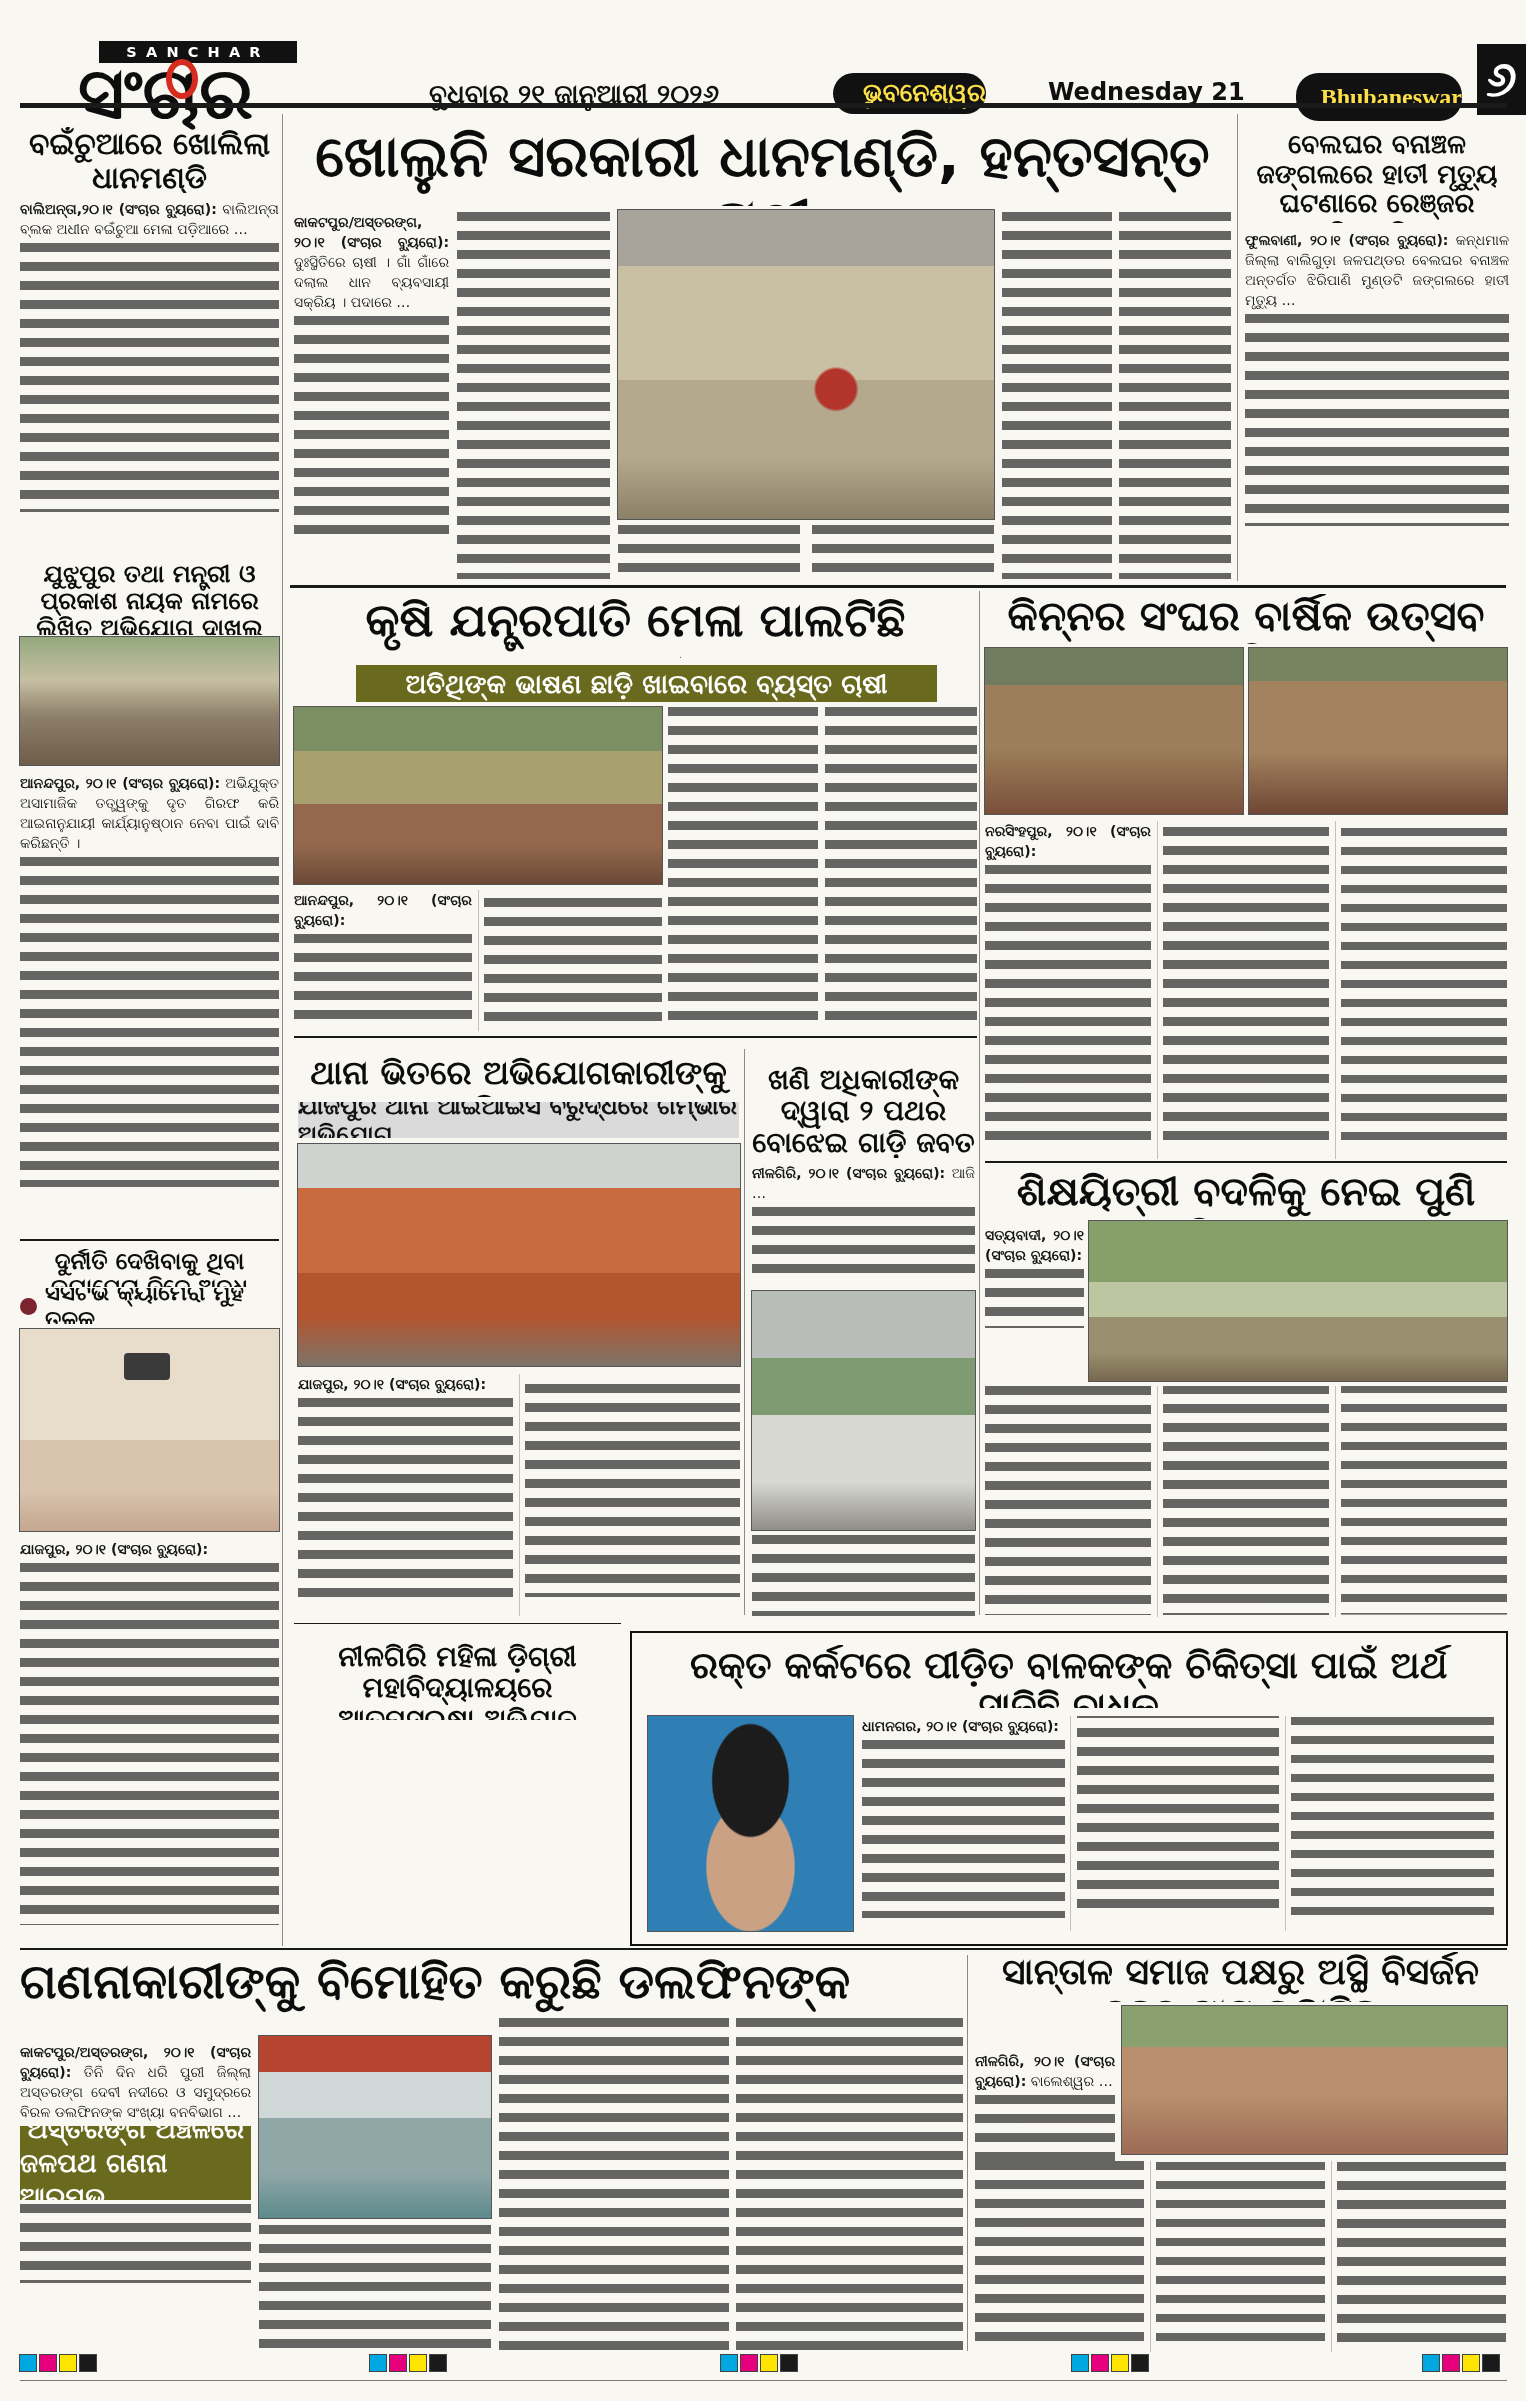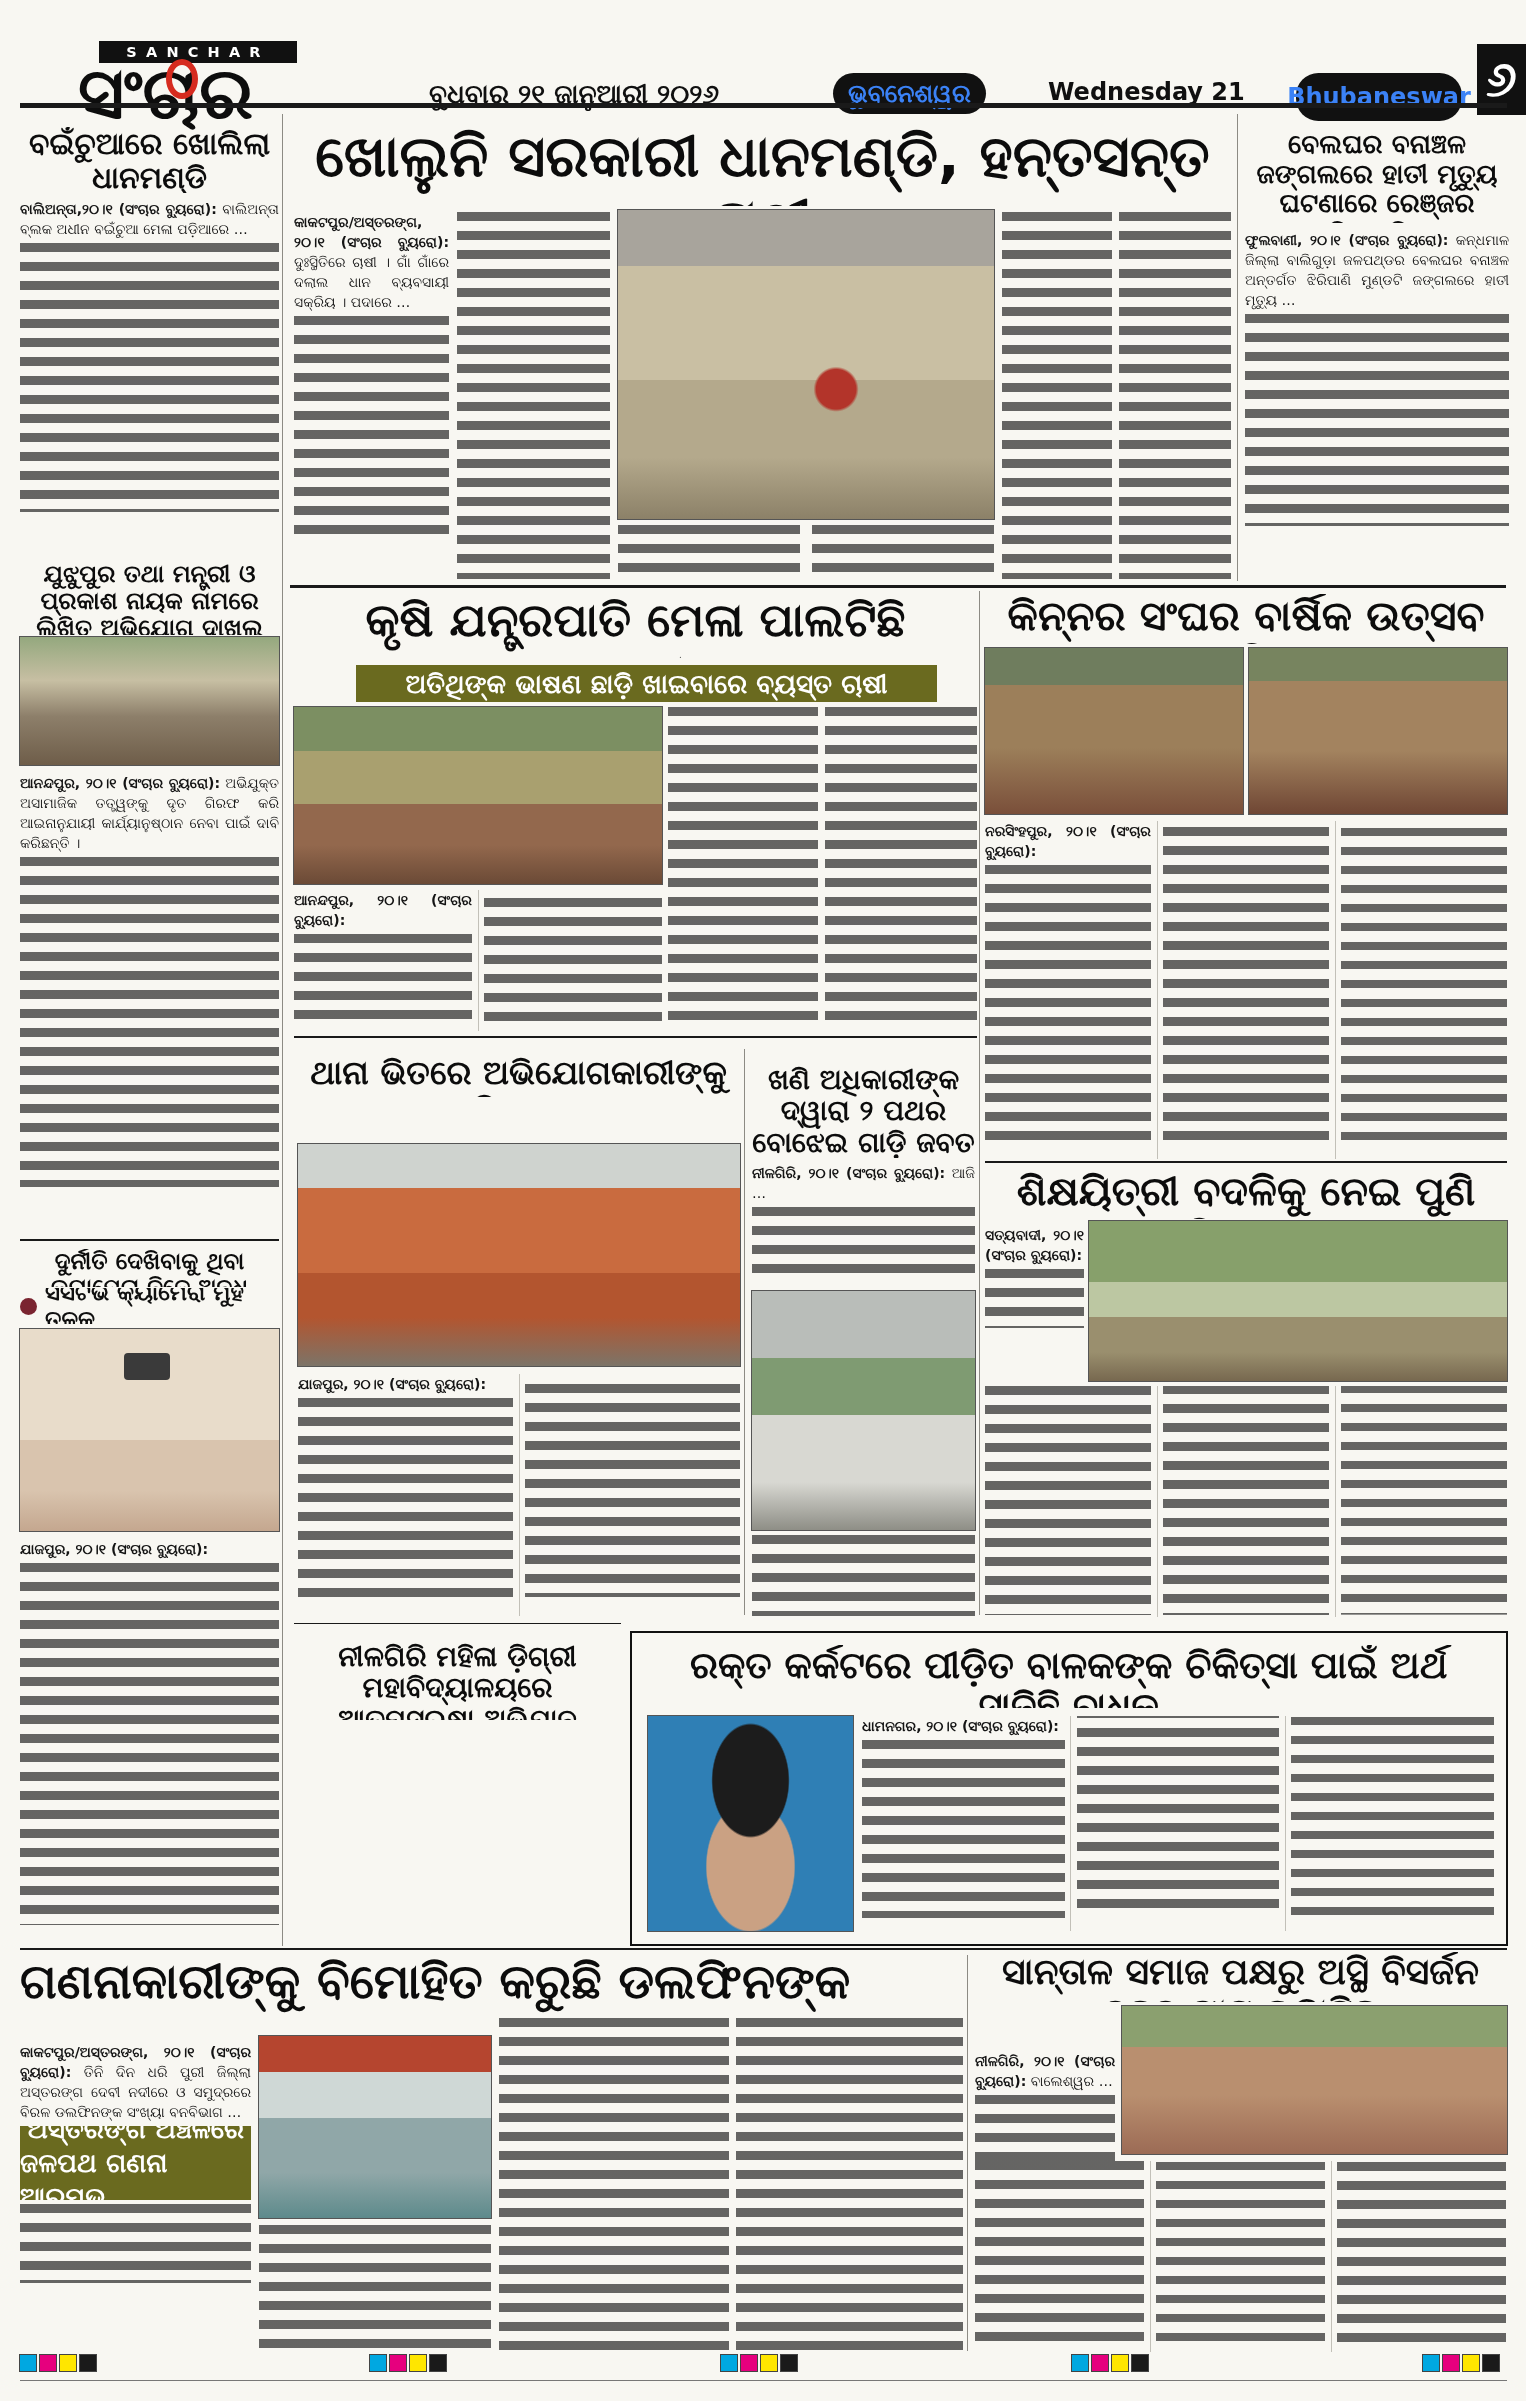--- a/index.html
+++ b/index.html
@@ -8,21 +8,21 @@
   .abs{position:absolute;}
   .hl{font-weight:bold;color:#0c0c0c;line-height:1.12;text-align:center;overflow:hidden;}
   .bt{font-size:14px;line-height:20px;text-align:justify;margin:0 0 4px 0;color:#141414;}
   .bt b{font-weight:bold;}
   .fill{background:repeating-linear-gradient(to bottom,rgba(24,24,24,.82) 0 8.6px,rgba(24,24,24,0) 8.6px 19px);opacity:.8;}
   .photo{background-color:#a9a294;outline:0.7px solid #555;}
   .cols2{column-count:2;column-gap:12px;column-rule:0.7px solid #c2c0b8;}
   .cols3{column-count:3;column-gap:12px;column-rule:0.7px solid #c2c0b8;}
   .hr{background:#1a1a1a;}
   .vr{background:#8d8b84;}
-  .pill{background:#111;color:#3b82f6;border-radius:22.4px;display:flex;align-items:center;justify-content:center;font-weight:bold;}
+  .pill{background:#111;color:#fde047;border-radius:22.4px;display:flex;align-items:center;justify-content:flex-end;font-weight:bold;font-family:Liberation Serif, serif;}
   .bar-olive{background:#6a6a1f;color:#ffffff;font-weight:bold;display:flex;align-items:center;justify-content:center;overflow:hidden;}
   .bar-gray{background:#dadada;color:#111;font-weight:bold;display:flex;align-items:center;justify-content:center;overflow:hidden;}
   .marks{position:absolute;display:flex;gap:4px;}
   .mk{width:16px;height:16px;outline:0.7px solid #444;}
   .mk-c{background:#00a8e1}.mk-m{background:#e6007e}.mk-y{background:#ffe600}.mk-k{background:#1a1a1a}
 </style>
 </head>
 <body>
 
 <div id="page">
@@ -139,20 +139,23 @@
     <div class="photo" style="flex:1;background:linear-gradient(180deg,#77845f 0 20%,#a3835f 20% 62%,#6f4634 100%);"></div>
   </div>
   <div class="abs cols3" style="left:985px;top:821px;width:522px;height:338px;overflow:hidden;">
     <p class="bt"><b>ନରସିଂହପୁର, ୨୦।୧ (ସଂଚାର ବ୍ୟୁରୋ):</b></p>
     <div class="fill" style="height:924px;"></div>
   </div>
   <div class="abs hr" style="left:985px;top:1161px;width:522px;height:2px;"></div>
 
   <div class="abs hl" style="left:297px;top:1055px;width:443px;height:42px;font-size:33px;">
     <span>ଥାନା ଭିତରେ ଅଭିଯୋଗକାରୀଙ୍କୁ ଗାଳି ଓ ମାଡ଼</span>
+  </div>
+  <div class="abs bar-gray" style="left:298px;top:1102px;width:441px;height:36px;font-size:24.4px;">
+    <span>ଯାଜପୁର ଥାନା ଆଇଆଇସି ବିରୁଦ୍ଧରେ ଗମ୍ଭୀର ଅଭିଯୋଗ</span>
   </div>
   <div class="abs photo" style="left:298px;top:1144px;width:442px;height:222px;background:linear-gradient(180deg,#cfd3cf 0 20%,#c96b3f 20% 58%,#b3552f 58% 78%,#7c7468 100%);"></div>
   <div class="abs cols2" style="left:298px;top:1374px;width:442px;height:242px;overflow:hidden;">
     <p class="bt"><b>ଯାଜପୁର, ୨୦।୧ (ସଂଚାର ବ୍ୟୁରୋ):</b></p>
     <div class="fill" style="height:422px;"></div>
   </div>
 
   <div class="abs hl" style="left:752px;top:1064px;width:223px;height:94px;font-size:28px;">
     <span>ଖଣି ଅଧିକାରୀଙ୍କ ଦ୍ୱାରା ୨ ପଥର ବୋଝେଇ ଗାଡ଼ି ଜବତ</span>
   </div>

